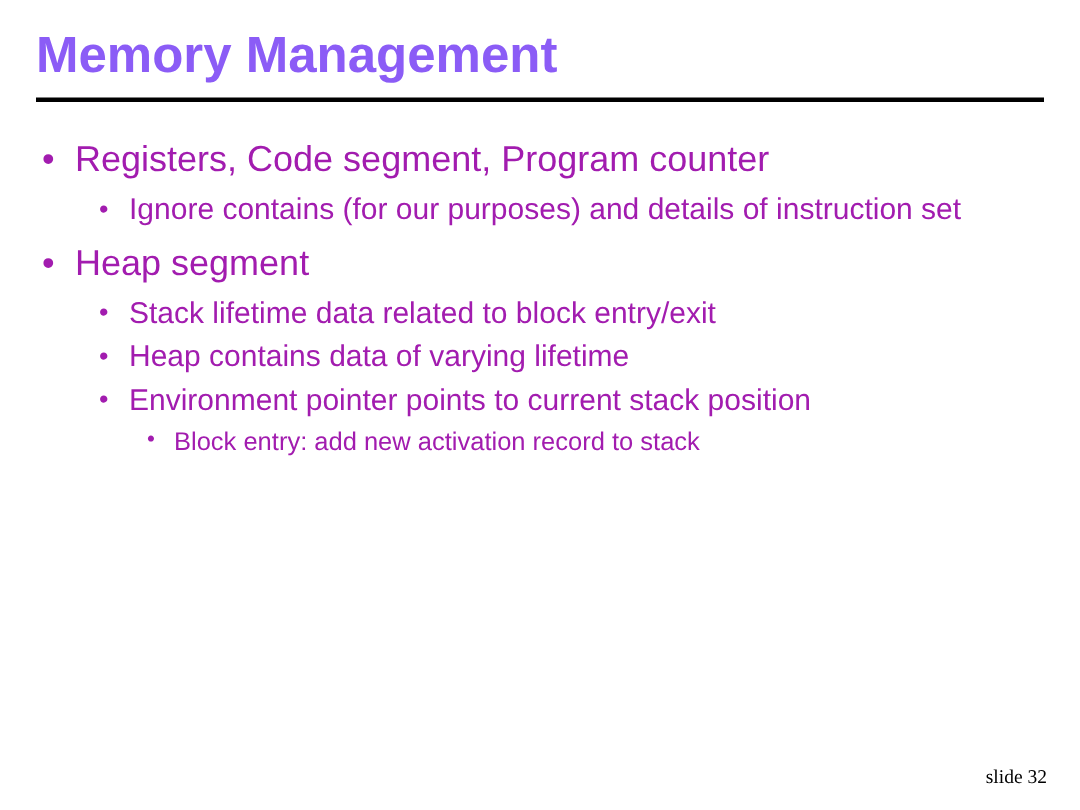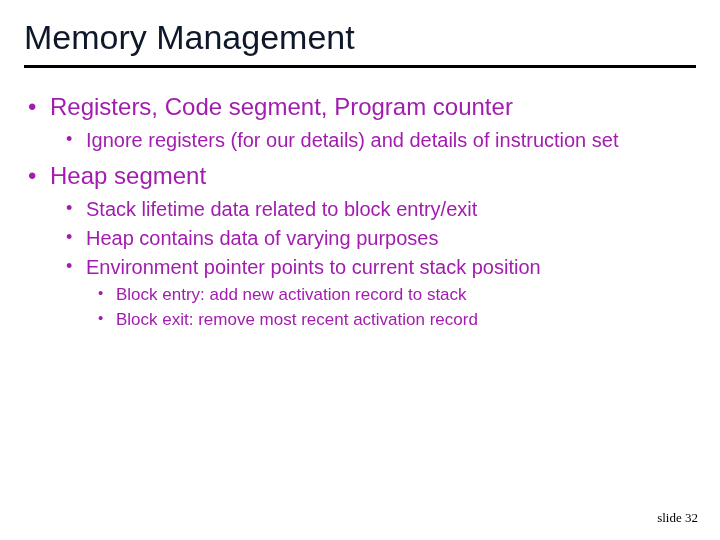--- a/index.html
+++ b/index.html
@@ -6,23 +6,23 @@
   body {
     width: 720px;
     height: 540px;
     background: #fff;
     font-family: Verdana, Geneva, sans-serif;
     position: relative;
     overflow: hidden;
   }
   .title {
     font-size: 34px;
-    color: #0f172a;
+    color: #8b5cf6;
     padding: 18px 0 8px 24px;
-    font-weight: 400;
+    font-weight: 700;
   }
   .rule {
     border: none;
     border-top: 3px solid #000;
     margin: 0 24px 24px 24px;
   }
   .content {
     padding: 0 28px 0 28px;
     color: #a21caf;
   }
@@ -79,24 +79,23 @@
 </style>
 </head>
 <body>
 
 <h1 class="title">Memory Management</h1>
 <hr class="rule">
 
 <div class="content">
 
   <div class="lvl1">Registers, Code segment, Program counter</div>
-  <div class="lvl2">Ignore registers (for our details) and details of instruction set</div>
+  <div class="lvl2">Ignore contains (for our purposes) and details of instruction set</div>
 
   <div class="lvl1">Heap segment</div>
   <div class="lvl2">Stack lifetime data related to block entry/exit</div>
-  <div class="lvl2">Heap contains data of varying purposes</div>
+  <div class="lvl2">Heap contains data of varying lifetime</div>
   <div class="lvl2">Environment pointer points to current stack position</div>
   <div class="lvl3">Block entry: add new activation record to stack</div>
-  <div class="lvl3">Block exit: remove most recent activation record</div>
 
 </div>
 
 <div class="footer">slide 32</div>
 
 </body></html>

